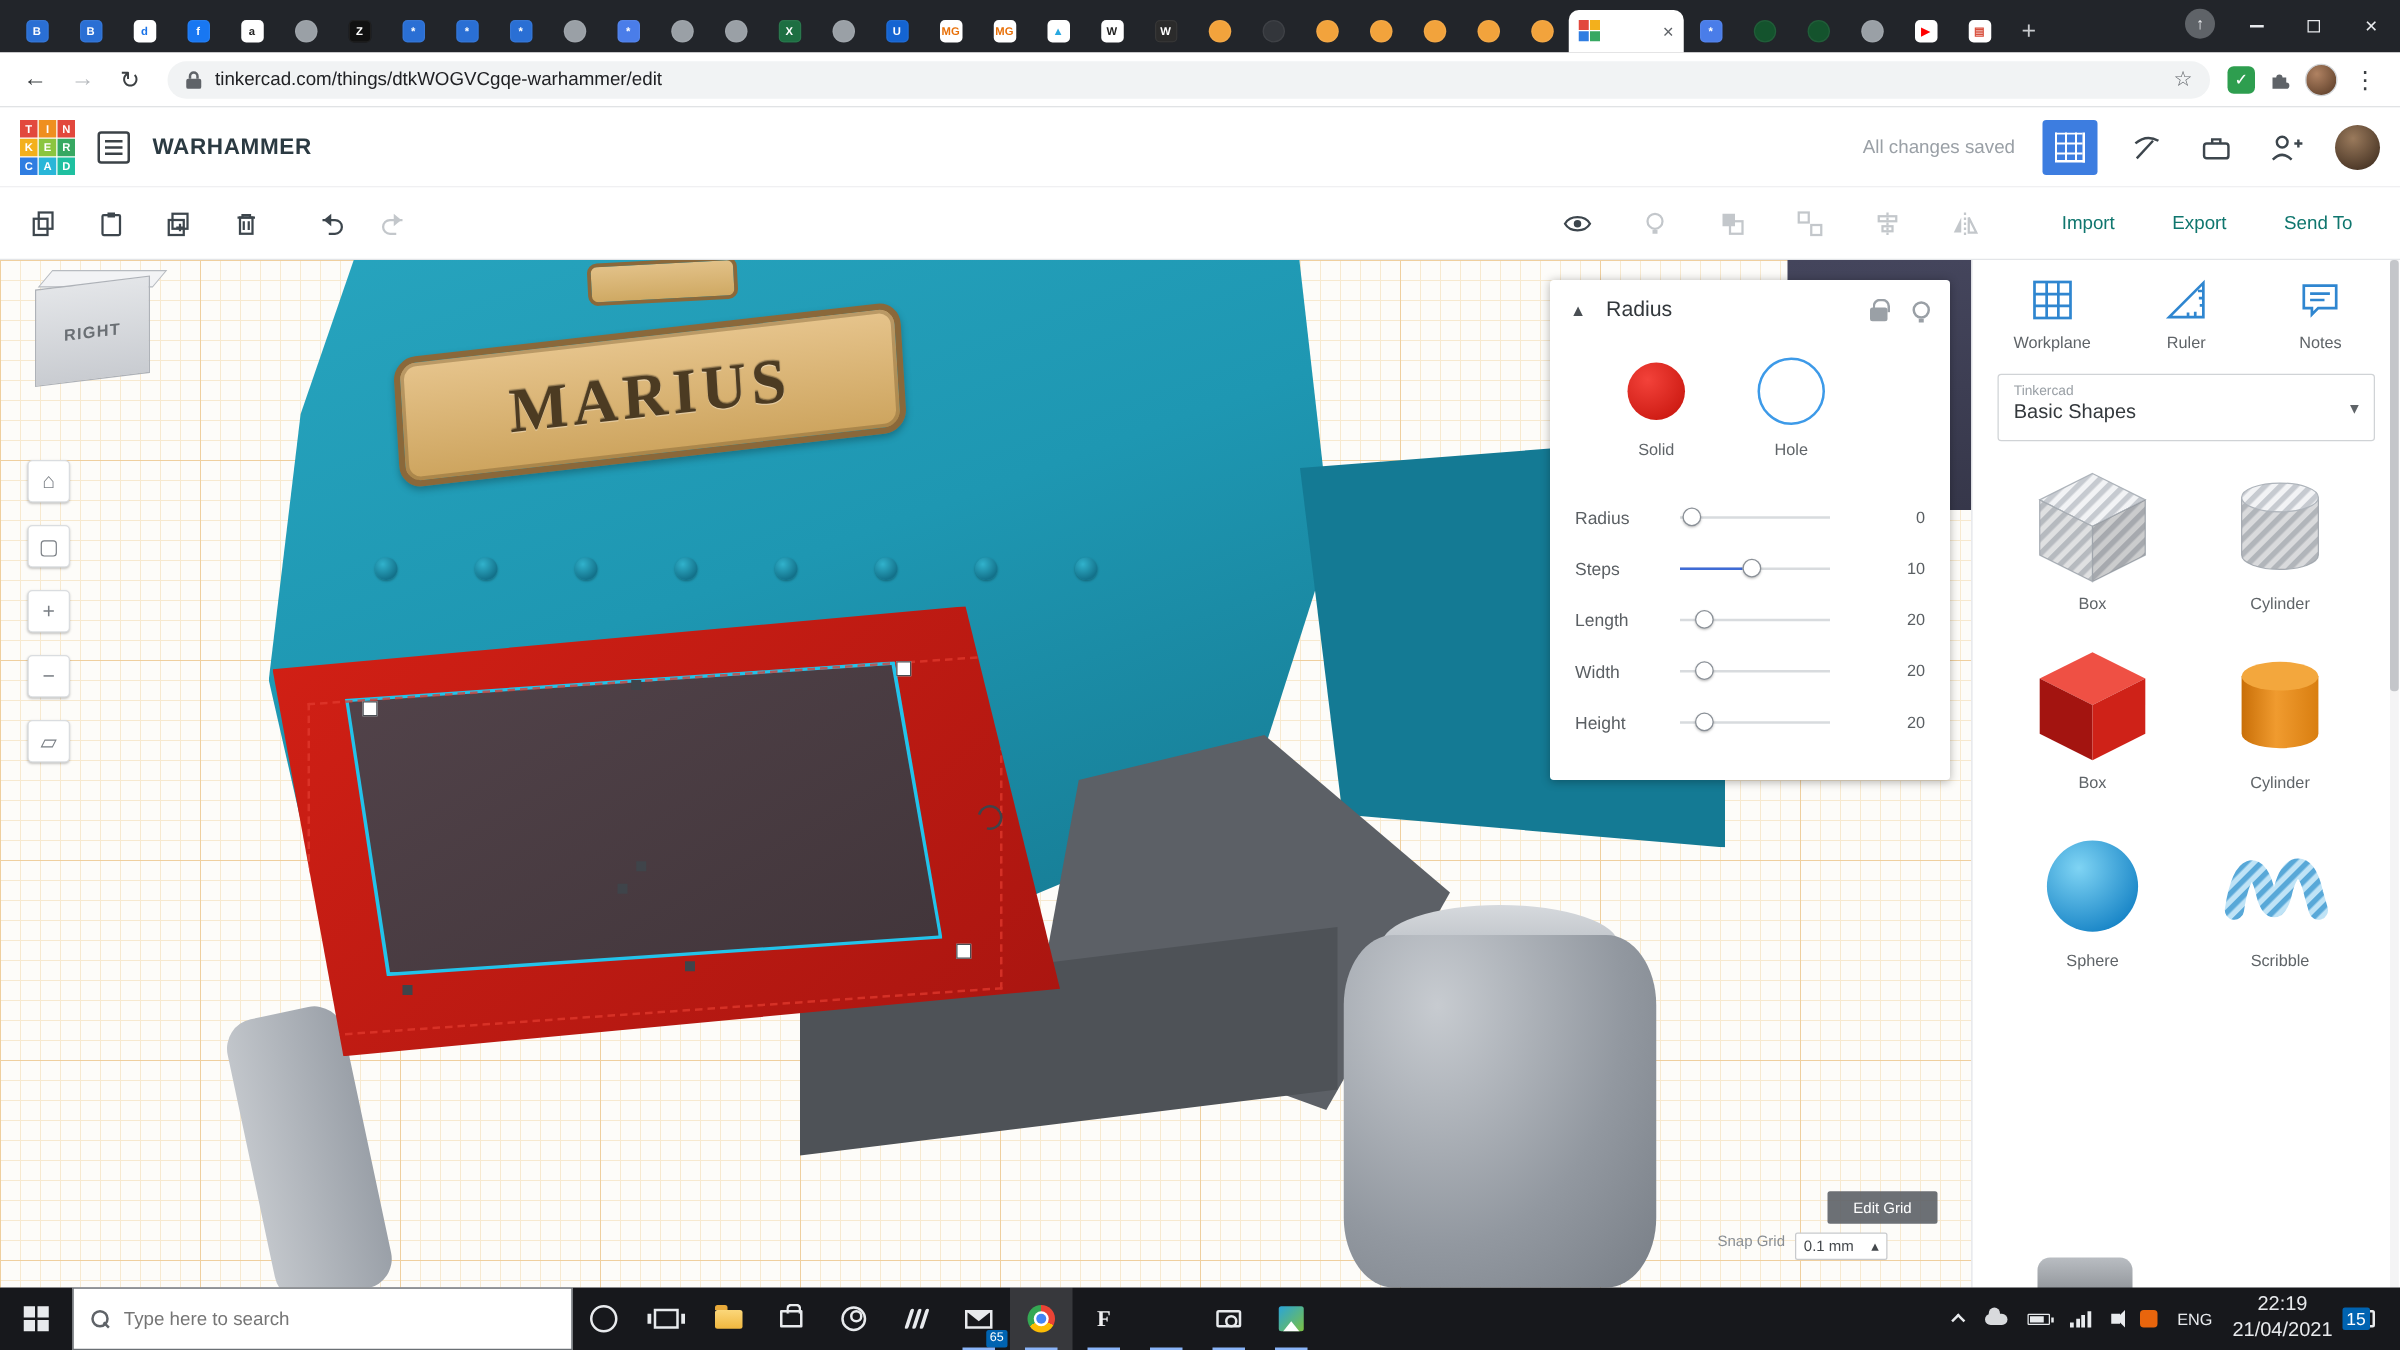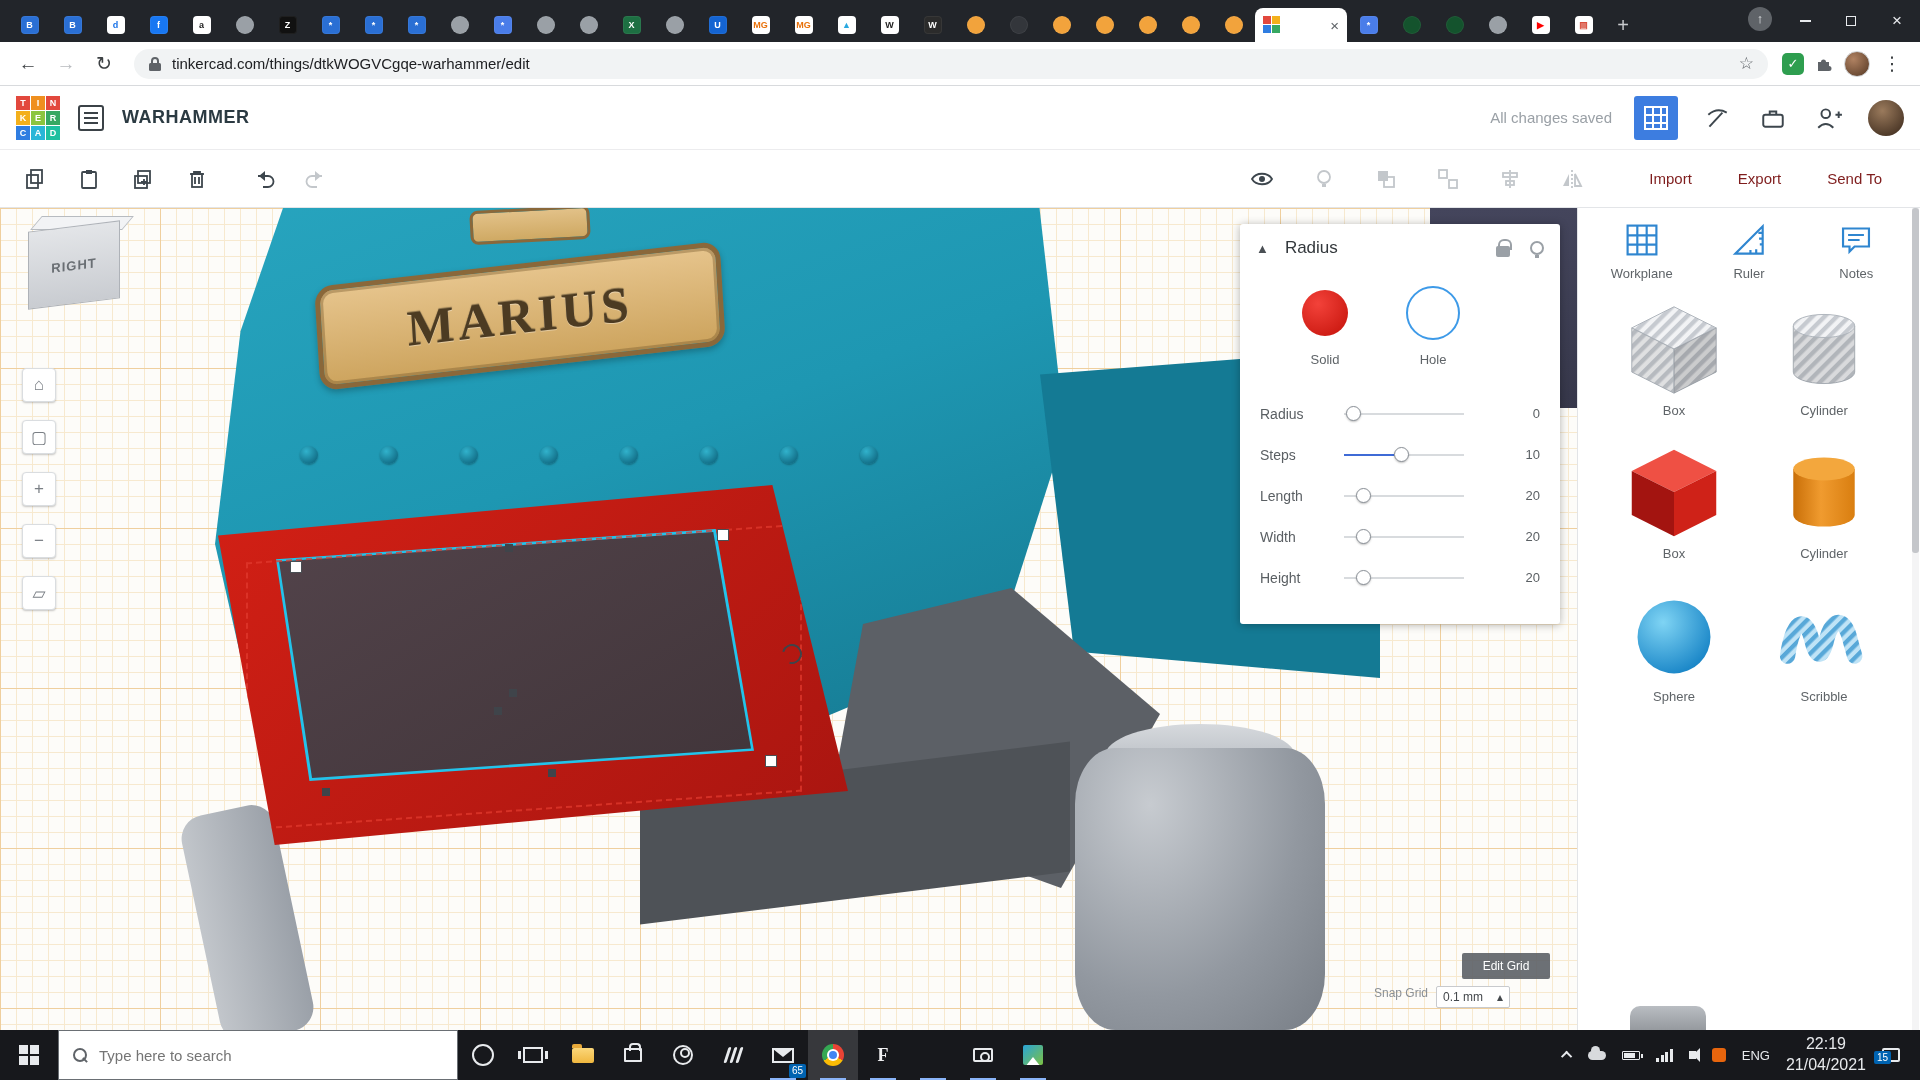--- a/index.html
+++ b/index.html
@@ -55,21 +55,21 @@
   .hd-ico { width:34px; height:34px; display:flex; align-items:center; justify-content:center; cursor:pointer; }
   .tc-avatar { width:36px; height:36px; border-radius:50%; background:radial-gradient(circle at 40% 30%, #9a7a5c, #4a3626 80%); cursor:pointer; }
 
   
   .tctoolbar { position:absolute; top:150px; left:0; width:1920px; height:58px; background:#fff; border-bottom:1px solid #e3e5e8; display:flex; align-items:center; padding:0 18px; }
   .tb-ico { width:34px; height:34px; display:flex; align-items:center; justify-content:center; cursor:pointer; }
   .tb-group-left { display:flex; gap:20px; }
   .tb-undo { margin-left:34px; display:flex; gap:16px; }
   .tb-group-right { margin-left:auto; display:flex; gap:28px; align-items:center; }
   .tb-buttons { display:flex; gap:46px; margin:0 20px 0 60px; }
-  .tb-btn { font-size:15px; color:#7f1d1d; background:none; border:none; cursor:pointer; font-family:inherit; }
+  .tb-btn { font-size:15px; color:#0f766e; background:none; border:none; cursor:pointer; font-family:inherit; }
 
   
   .viewport { position:absolute; top:208px; left:0; width:1577px; height:822px; overflow:hidden; cursor:default;
     background-color:#fdfcf9;
     background-image:
       linear-gradient(#efcf9e 1px, transparent 1px),
       linear-gradient(90deg,#efcf9e 1px, transparent 1px),
       linear-gradient(#f7e9cf 1px, transparent 1px),
       linear-gradient(90deg,#f7e9cf 1px, transparent 1px);
     background-size:160px 160px,160px 160px,16px 16px,16px 16px; }
@@ -203,21 +203,21 @@
   .battery::before { content:""; position:absolute; inset:1px 4px 1px 1px; background:#e8eaed; }
   .battery::after { content:""; position:absolute; right:-4px; top:2px; width:2px; height:4px; background:#e8eaed; }
   .sigbars { display:flex; align-items:flex-end; gap:1.5px; }
   .sigbars i { width:3px; background:#e8eaed; display:block; }
   .speaker { position:relative; width:7px; height:8px; background:#e8eaed; }
   .speaker::before { content:""; position:absolute; left:4px; top:-3px; border-top:7px solid transparent; border-bottom:7px solid transparent; border-right:7px solid #e8eaed; }
   .tray-dot { width:14px; height:14px; background:#e8650d; border-radius:3px; }
   .tray-lang { font-size:13px; cursor:pointer; }
   .tray-clock { font-size:16px; line-height:1.3; text-align:center; cursor:pointer; }
   .notif { position:relative; width:18px; height:14px; border:2px solid #e8eaed; border-radius:2px 2px 2px 0; cursor:pointer; }
-  .notif-badge { position:absolute; left:-10px; bottom:-4px; background:#0063b1; color:#fff; font-size:10px; padding:1px 3px; border-radius:2px; }
+  .notif-badge { position:absolute; left:-10px; bottom:-4px; background:#0063b1; color:#fff; font-size:14px; padding:1px 3px; border-radius:2px; }
 
   
   .ic-dark { stroke:#3d464d; fill:none; stroke-width:1.8; }
   .ic-dark-f { fill:#3d464d; }
   .ic-dis { stroke:#c3c7cb; fill:none; stroke-width:1.8; }
   .ic-dis-f { fill:#c3c7cb; }
   .ic-blue { stroke:#2f86d0; fill:none; stroke-width:6; }
 </style>
 </head>
 <body>
@@ -729,20 +729,25 @@
       </span>
       <span class="sb-tool">
         <svg width="36" height="36" viewBox="0 0 100 100">
           <path d="M14 18 h72 v50 h-40 l-14 14 v-14 h-18 z" class="ic-blue"></path>
           <path d="M28 36 H72 M28 50 H60" class="ic-blue" stroke-width="5"></path>
         </svg>
         <span class="sb-tool-label">Notes</span>
       </span>
     </div>
 
+    <div class="sb-dropdown">
+      <div class="sb-dd-brand">Tinkercad</div>
+      <div class="sb-dd-sel">Basic Shapes</div>
+      <span class="sb-dd-caret">▾</span>
+    </div>
 
     <div class="gallery">
       <span class="gcell">
         <svg viewBox="0 0 100 100">
           <polygon points="50,6 94,28 50,50 6,28" fill="url(#holeStripe)" stroke="#aeb4bb"></polygon>
           <polygon points="6,28 50,50 50,96 6,74" fill="url(#holeStripe)" stroke="#aeb4bb"></polygon>
           <polygon points="6,28 50,50 50,96 6,74" fill="#000" opacity="0.08"></polygon>
           <polygon points="94,28 50,50 50,96 94,74" fill="url(#holeStripe)" stroke="#aeb4bb"></polygon>
           <polygon points="94,28 50,50 50,96 94,74" fill="#000" opacity="0.16"></polygon>
         </svg>

